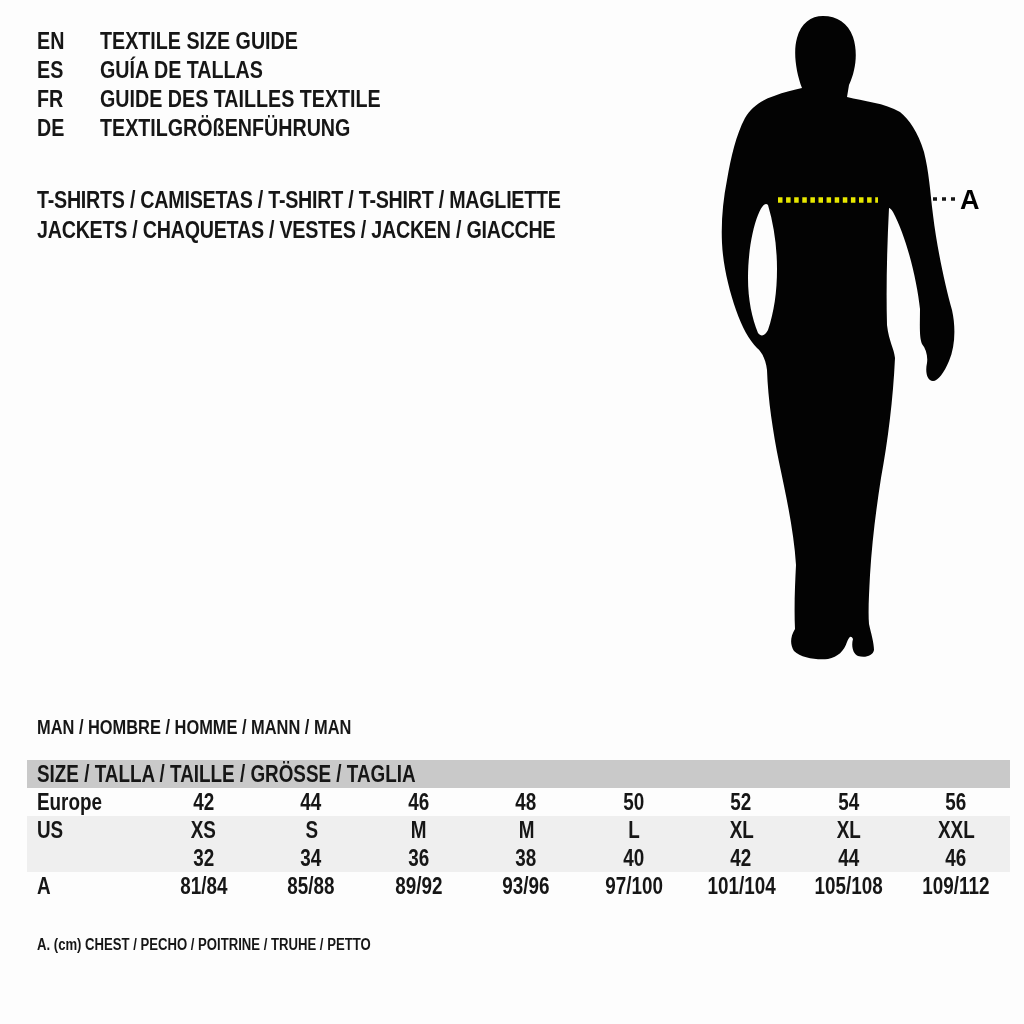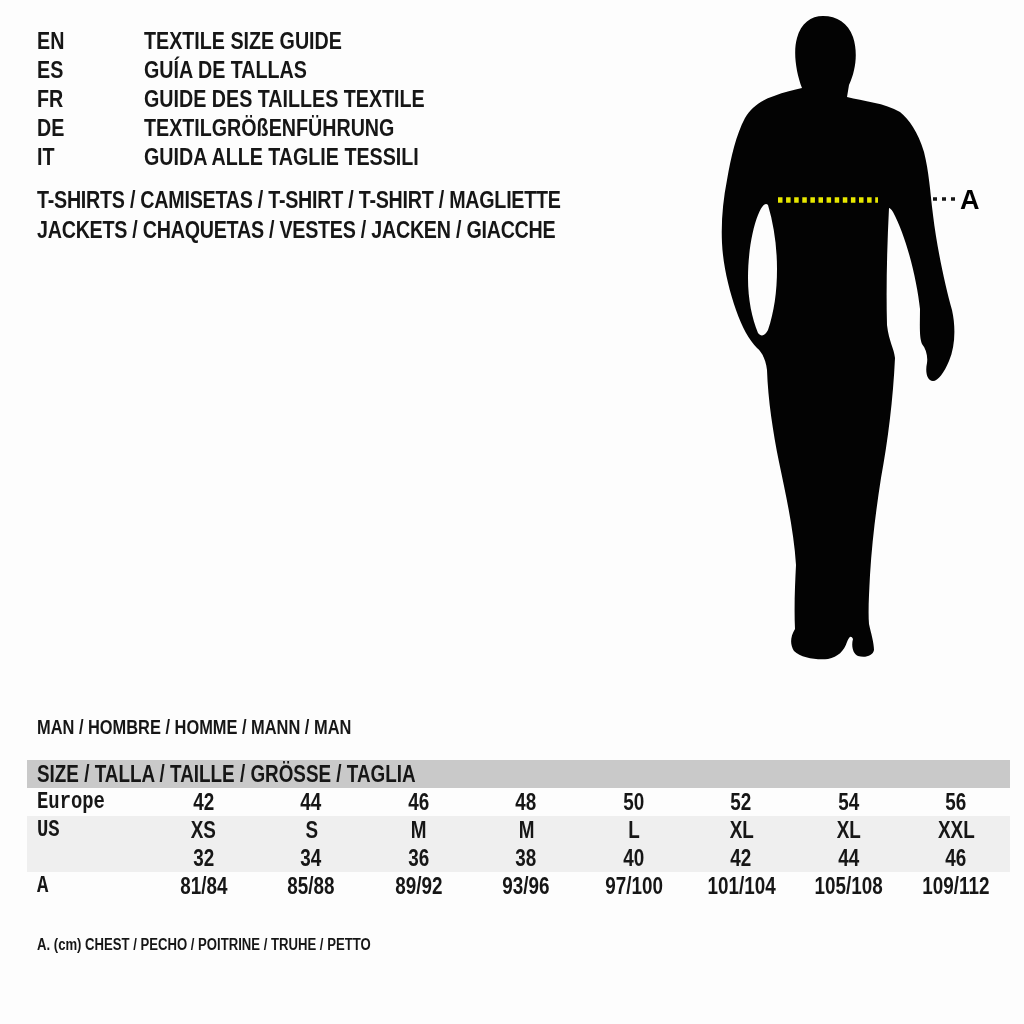--- a/index.html
+++ b/index.html
@@ -12,21 +12,21 @@
     overflow:hidden;
   }
   #canvas { position:relative; width:1024px; height:1024px; }
 
   
   .cx { display:inline-block; transform:scaleX(0.82); transform-origin:center; white-space:nowrap; }
   .cx-l { transform-origin:left center; }
 
   
   .lang-block { position:absolute; left:37px; top:26px; }
-  .lang-row { display:flex; height:29px; align-items:center; font-size:24px;gap:44px; }
+  .lang-row { display:flex; height:29px; align-items:center; font-size:24px; }
   .lang-code { width:63px; }
   
   .cat-block { position:absolute; left:37px; top:184px; }
   .cat-line { height:30px; display:flex; align-items:flex-end; font-size:24px; letter-spacing:-0.3px; }
 
   
   .figure-wrap { position:absolute; left:650px; top:0; width:374px; height:700px; }
 
   
   .section-title { position:absolute; left:37px; top:716px; font-size:20px; }
@@ -35,21 +35,21 @@
   .size-table { position:absolute; left:27px; top:760px; width:983px; font-size:23px; }
   .t-header {
     height:28px; background:var(--header-bg,#c9c9c9);
     display:flex; align-items:flex-end; padding-left:10px;
   }
   .t-row {
     display:grid; grid-template-columns:123px repeat(8,1fr);
     height:28px; align-items:center;
   }
   .t-row.stripe { background:var(--stripe-bg,#efefef); }
-  .t-lbl { padding-left:10px; text-align:left;font-family:Liberation Mono, monospace; }
+  .t-lbl { padding-left:10px; text-align:left; }
   .t-val { text-align:center; }
 
   
   .footer-note { position:absolute; left:37px; top:936px; font-size:16px; }
 </style>
 </head>
 <body style="background: rgb(253, 253, 253); color: rgb(22, 22, 22);">
 
 <div id="canvas">
 
@@ -62,24 +62,20 @@
       <span class="lang-code"><span class="cx cx-l">ES</span></span>
       <span class="cx cx-l">GUÍA DE TALLAS</span>
     </div>
     <div class="lang-row">
       <span class="lang-code"><span class="cx cx-l">FR</span></span>
       <span class="cx cx-l">GUIDE DES TAILLES TEXTILE</span>
     </div>
     <div class="lang-row">
       <span class="lang-code"><span class="cx cx-l">DE</span></span>
       <span class="cx cx-l">TEXTILGRÖßENFÜHRUNG</span>
-    </div>
-    <div class="lang-row">
-      <span class="lang-code"><span class="cx cx-l">IT</span></span>
-      <span class="cx cx-l">GUIDA ALLE TAGLIE TESSILI</span>
     </div>
   </div>
 
   <div class="cat-block">
     <div class="cat-line">
         <span class="cx cx-l">T-SHIRTS / CAMISETAS / T-SHIRT / T-SHIRT / MAGLIETTE</span>
       </div>
     <div class="cat-line">
         <span class="cx cx-l">JACKETS / CHAQUETAS / VESTES / JACKEN / GIACCHE</span>
       </div>

